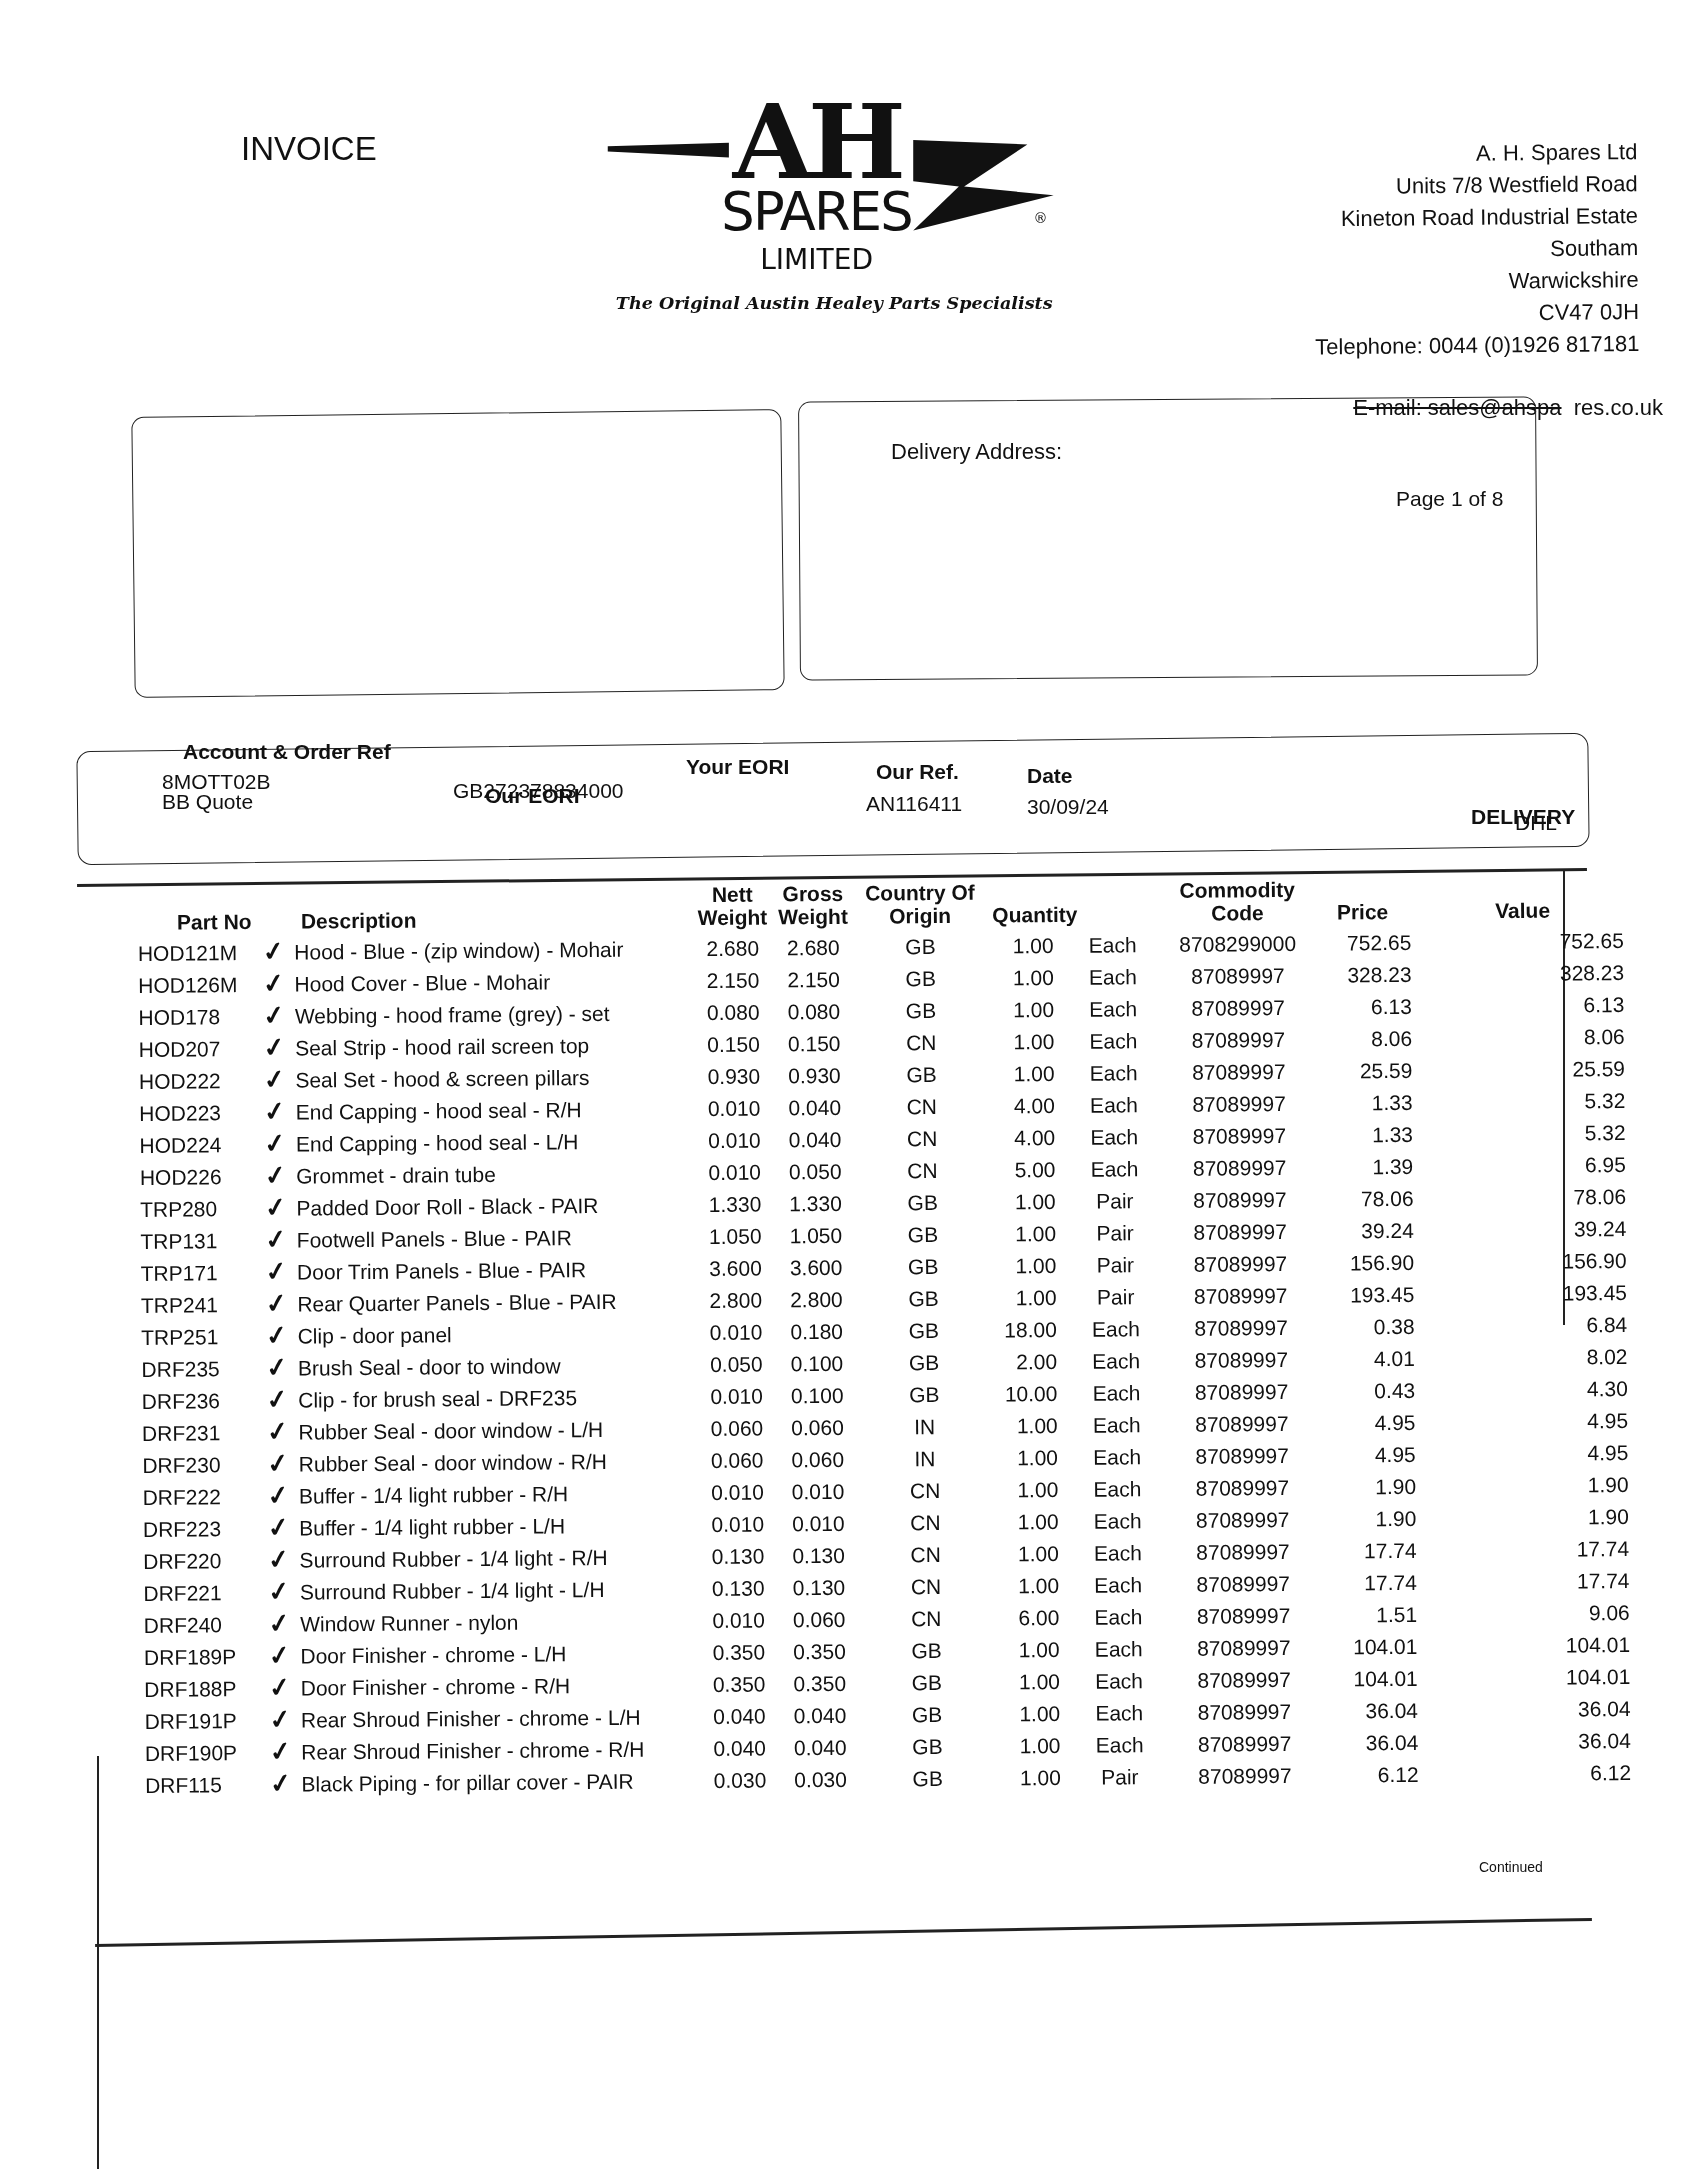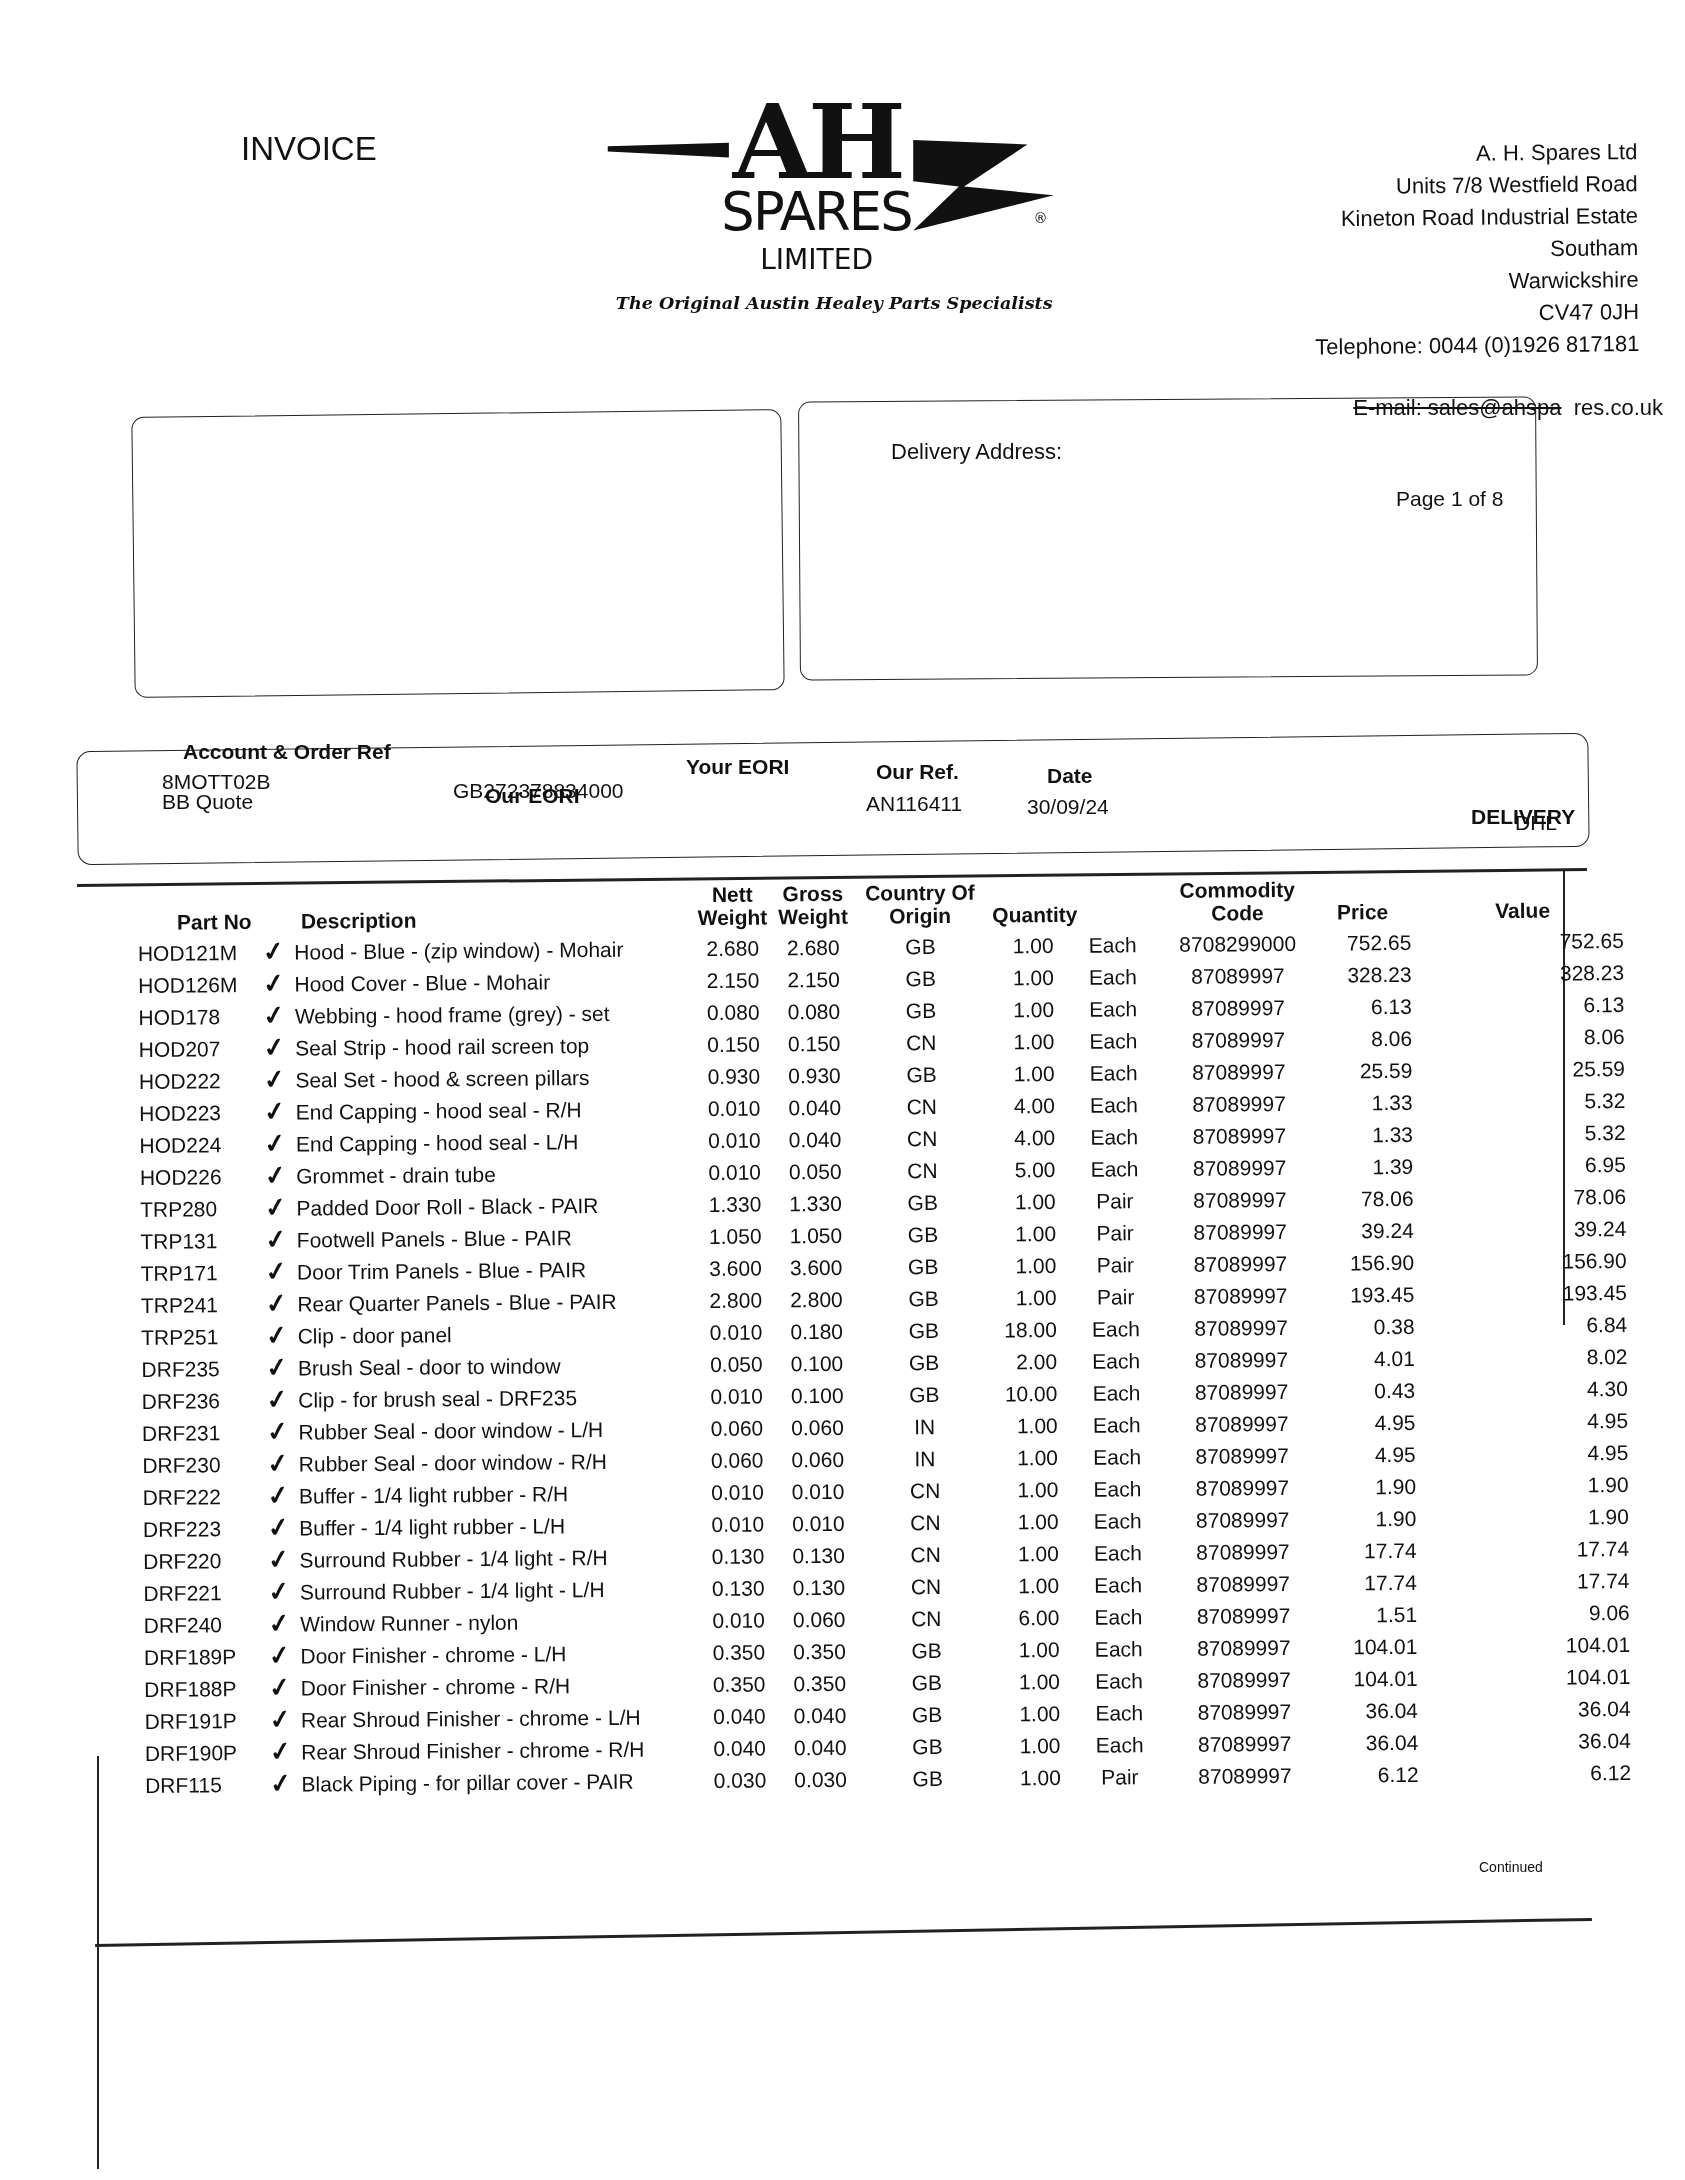--- a/index.html
+++ b/index.html
@@ -75,21 +75,21 @@
 
 <div class="abs ref-band"></div>
 <div class="abs ref b" style="left:183px;top:740px;">Account &amp; Order Ref</div>
 <div class="abs ref" style="left:162px;top:770px;">8MOTT02B</div>
 <div class="abs ref" style="left:162px;top:790px;">BB Quote</div>
 <div class="abs ref b" style="left:485px;top:776px;margin-top:8px;">Our EORI</div>
 <div class="abs ref" style="left:453px;top:779px;">GB272378834000</div>
 <div class="abs ref b" style="left:686px;top:755px;">Your EORI</div>
 <div class="abs ref b" style="left:876px;top:760px;">Our Ref.</div>
 <div class="abs ref" style="left:866px;top:792px;">AN116411</div>
-<div class="abs ref b" style="left:1027px;top:764px;margin-left:20px;">Date</div>
+<div class="abs ref b" style="left:1027px;top:764px;">Date</div>
 <div class="abs ref" style="left:1027px;top:795px;">30/09/24</div>
 <div class="abs ref b" style="left:1471px;top:805px;">DELIVERY</div>
 <div class="abs ref" style="left:1515px;top:811px;">DHL</div>
 
 <div class="abs rule" style="left:77px;top:876px;width:1510px;transform:rotate(-0.6deg);"></div>
 <div class="abs vline" style="left:1563px;top:869px;height:456px;"></div>
 
 <table class="items">
   <thead>
     <tr>

